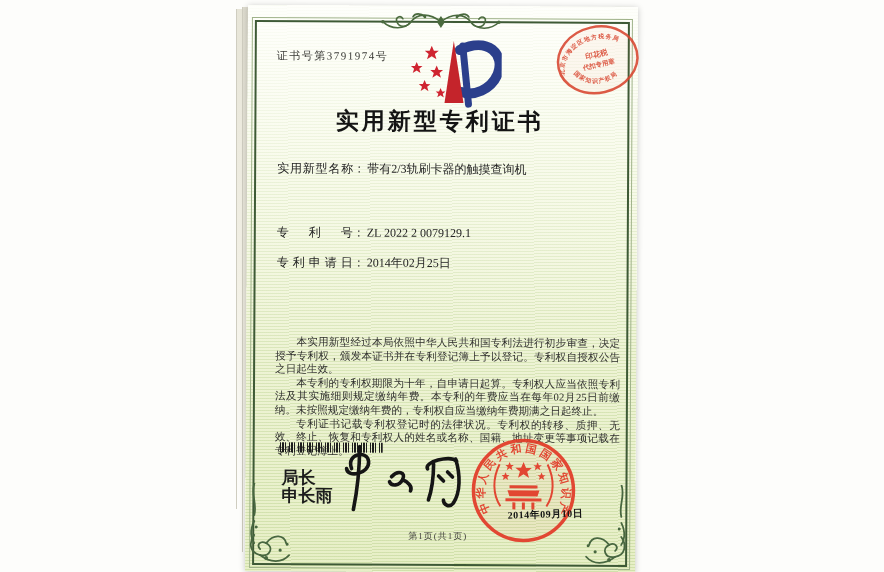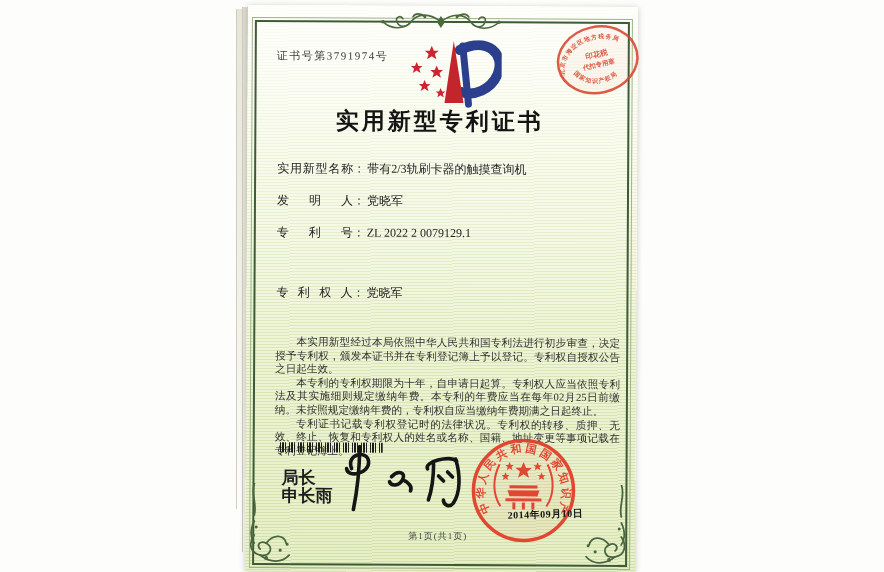--- a/index.html
+++ b/index.html
@@ -134,28 +134,25 @@
         <use href="#st-a" transform="translate(35,53) scale(0.8)"></use>
       </g>
     </svg>
 
     <div class="abs title">实用新型专利证书</div>
 
     <div class="abs rows">
       <div class="row r0">
         <span class="lbl">实用新型名称</span><span class="colon">：</span><span>带有2/3轨刷卡器的触摸查询机</span>
       </div>
-      <div class="row r1">
-        <span class="lbl">发 明 人</span><span class="colon">：</span><span>党晓军</span>
-      </div>
       <div class="row r2">
         <span class="lbl">专 利 号</span><span class="colon">：</span><span>ZL 2022 2 0079129.1</span>
       </div>
-      <div class="row r4">
-        <span class="lbl">专 利 权 人</span><span class="colon">：</span><span>党晓军</span>
+      <div class="row r3">
+        <span class="lbl">专利申请日</span><span class="colon">：</span><span>2014年02月25日</span>
       </div>
     </div>
 
     <div class="abs paras">
       <p>本实用新型经过本局依照中华人民共和国专利法进行初步审查，决定授予专利权，颁发本证书并在专利登记簿上予以登记。专利权自授权公告之日起生效。</p>
       <p>本专利的专利权期限为十年，自申请日起算。专利权人应当依照专利法及其实施细则规定缴纳年费。本专利的年费应当在每年02月25日前缴纳。未按照规定缴纳年费的，专利权自应当缴纳年费期满之日起终止。</p>
       <p>专利证书记载专利权登记时的法律状况。专利权的转移、质押、无效、终止、恢复和专利权人的姓名或名称、国籍、地址变更等事项记载在专利登记簿上。</p>
     </div>
 
     <div class="abs barcode"></div>

